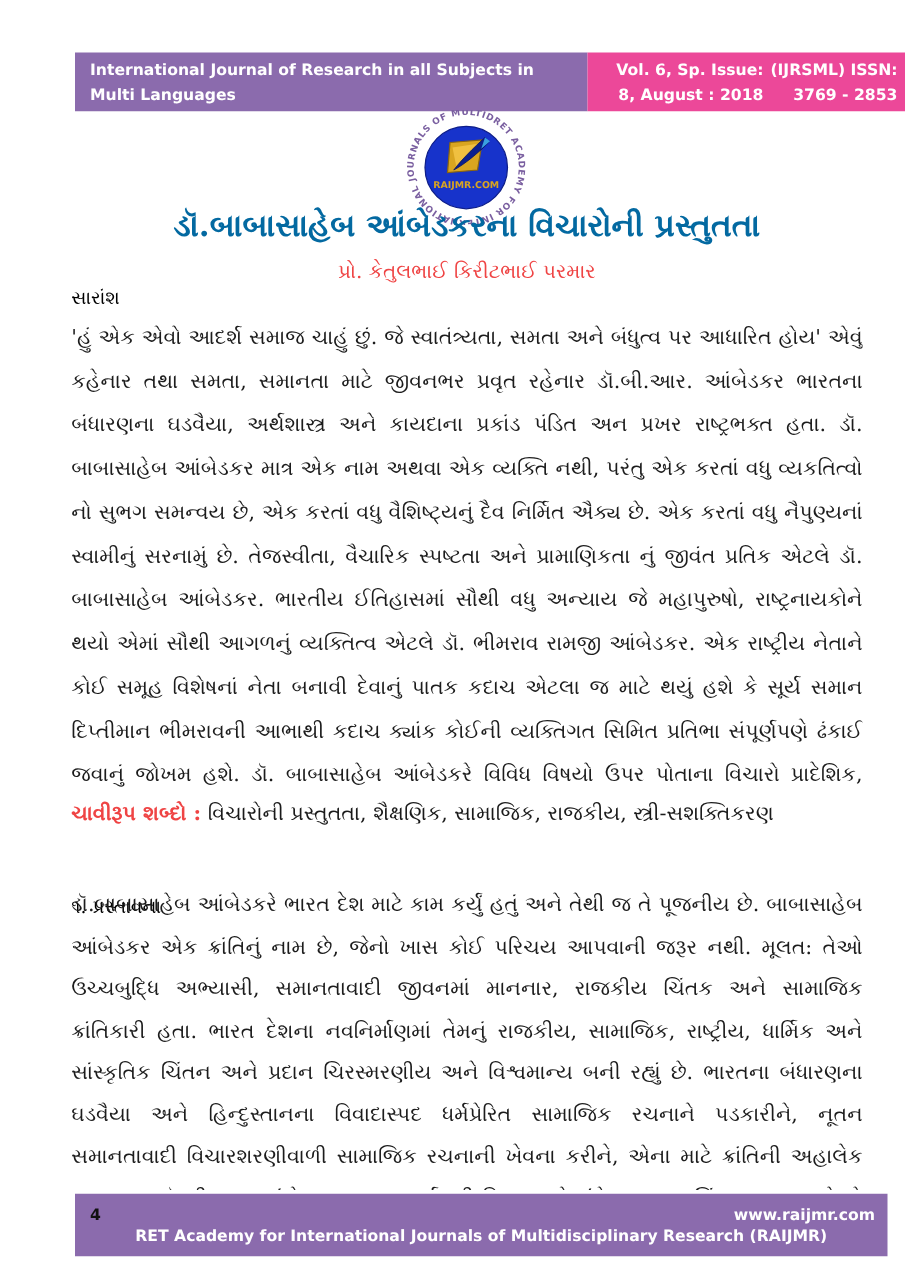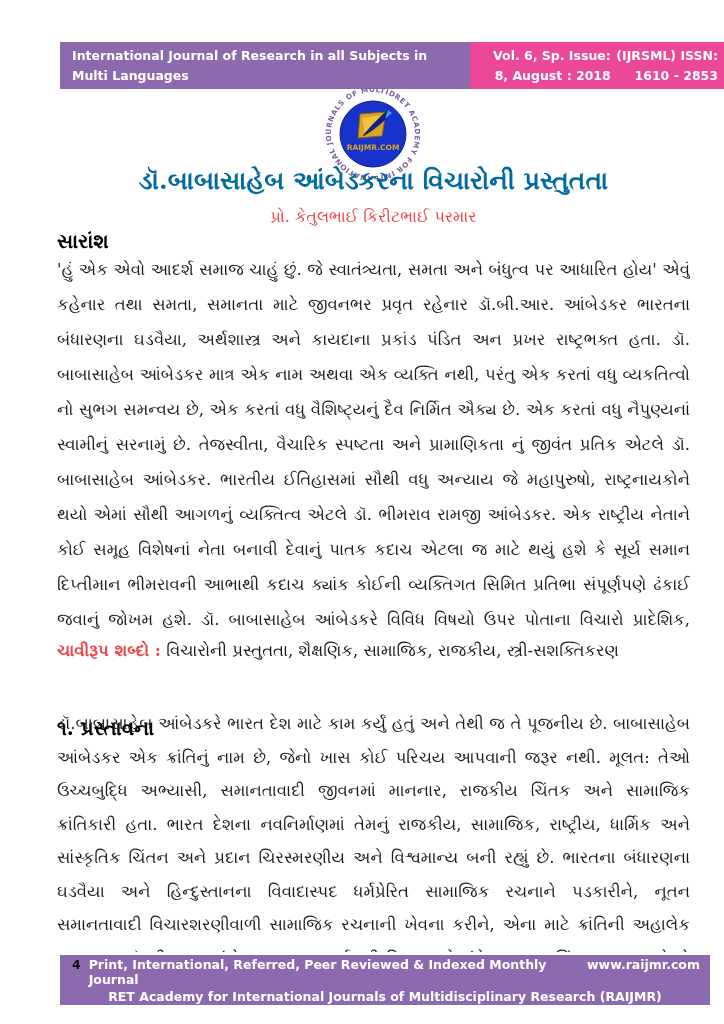--- a/index.html
+++ b/index.html
@@ -39,21 +39,21 @@
     font-family:"DejaVu Serif","Liberation Serif",serif;
   }
   .doc-author{
     position:absolute;top:207px;left:57px;width:633px;
     text-align:center;font-size:16px;color:#ef4444;
     font-family:"DejaVu Serif","Liberation Serif",serif;
   }
   
   .col{position:absolute;left:57px;width:633px;
     font-family:"DejaVu Serif","Liberation Serif",serif;}
-  .sec-heading{font-weight:bold;font-size:20px;color:#000;}
+  .sec-heading{font-weight:normal;font-size:15px;color:#000;}
   .body-par{
     text-align:justify;font-size:16.5px;color:#1c1c1c;
   }
   .abstract-heading{top:229px;}
   .abstract-par{top:252px;line-height:35px;height:385px;overflow:hidden;}
   .keywords-line{top:641px;font-size:16.5px;}
   .keywords-line .kw-label{font-weight:bold;color:#ef4444;}
   .intro-heading{top:716px;}
   .intro-par{top:707px;line-height:33.5px;height:245px;overflow:hidden;}
   
@@ -72,21 +72,21 @@
 <body>
 
 <div class="page">
 
   <div class="header-bar">
     <div class="header-left">
       <span>International Journal of Research in all Subjects in Multi Languages</span>
     </div>
     <div class="header-right">
       <span>Vol. 6, Sp. Issue: 8, August : 2018</span>
-      <span>(IJRSML)  ISSN: 1610 - 2853</span>
+      <span>(IJRSML)  ISSN: 3769 - 2853</span>
     </div>
   </div>
 
   <div class="logo-wrap">
     <svg width="120" height="92" viewBox="0 0 120 92">
       <defs>
         <path id="ringPath" d="M 60,88 A 42,42 0 1 1 60.01,88" transform="rotate(-150 60 46)"></path>
       </defs>
 
       <text font-size="7.2" fill="#7a5fa0" font-weight="bold" letter-spacing="0.6">
@@ -114,19 +114,18 @@
   <div class="col keywords-line">
     <span class="kw-label">ચાવીરૂપ શબ્દો :</span><span> વિચારોની પ્રસ્તુતતા, શૈક્ષણિક, સામાજિક, રાજકીય, સ્ત્રી-સશક્તિકરણ</span>
   </div>
 
   <div class="col sec-heading intro-heading">૧. પ્રસ્તાવના</div>
   <div class="col body-par intro-par">ડૉ.બાબાસાહેબ આંબેડકરે ભારત દેશ માટે કામ કર્યું હતું અને તેથી જ તે પૂજનીય છે. બાબાસાહેબ આંબેડકર એક ક્રાંતિનું નામ છે, જેનો ખાસ કોઈ પરિચય આપવાની જરૂર નથી. મૂલત: તેઓ ઉચ્ચબુદ્ધિ અભ્યાસી, સમાનતાવાદી જીવનમાં માનનાર, રાજકીય ચિંતક અને સામાજિક ક્રાંતિકારી હતા. ભારત દેશના નવનિર્માણમાં તેમનું રાજકીય, સામાજિક, રાષ્ટ્રીય, ધાર્મિક અને સાંસ્કૃતિક ચિંતન અને પ્રદાન ચિરસ્મરણીય અને વિશ્વમાન્ય બની રહ્યું છે. ભારતના બંધારણના ઘડવૈયા અને હિન્દુસ્તાનના વિવાદાસ્પદ ધર્મપ્રેરિત સામાજિક રચનાને પડકારીને, નૂતન સમાનતાવાદી વિચારશરણીવાળી સામાજિક રચનાની ખેવના કરીને, એના માટે ક્રાંતિની અહાલેક જગાડનાર ડૉ.બી.આર.આંબેડકર માત્ર આદર્શવાદી વિચારક કે સંવેદન પ્રસૂત ચિંતક ન હતા, તેઓ સાચા અર્થમાં પૂર્ણ અભ્યાસી, ઉચ્ચબુદ્ધિ વિદ્વાન, સામાજિક, ધાર્મિક, રાજકીય ચિંતક, અને એના માટે પ્રતિબદ્ધતાપૂર્વક મથનાર અદ્વિતીય અનન્ય નેતા હતા. તેમણે રાજકીય, સામાજિક અને ધાર્મિક ક્ષેત્રે ભારત દેશમાં નૂતન વિચારો પ્રવર્તાવતા પહેલા અર્થશાસ્ત્ર, રાજનીતિશાસ્ત્ર, નૃવંશશાસ્ત્ર, સમાજશાસ્ત્ર, કાયદાશાસ્ત્ર, ધર્મશાસ્ત્ર, નીતિશાસ્ત્ર, ઈતિહાસ ઈત્યાદીનો ઊંડો અને તર્કપૂર્ણ અભ્યાસ કર્યો હતો. ત્યારપછી તેમણે ભારતની રાષ્ટ્રીય એકતા, સામાજિક સમાનતા, ધાર્મિક સમાનતા અને રાજનૈતિક મૂલ્યવત્તા ઉપર ચિંતનીય વિચારો રજુ કર્યા.</div>
 
   <div class="footer-bar">
     <div class="footer-line1">
       <span class="footer-page-num">4</span>
-      <span>Print, International, Referred,  Peer  Reviewed &amp; Indexed  Monthly Journal</span>
       <span class="footer-site">www.raijmr.com</span>
     </div>
     <div class="footer-line2">RET Academy for International Journals of Multidisciplinary Research (RAIJMR)</div>
   </div>
 
 </div>
 
 </body></html>

